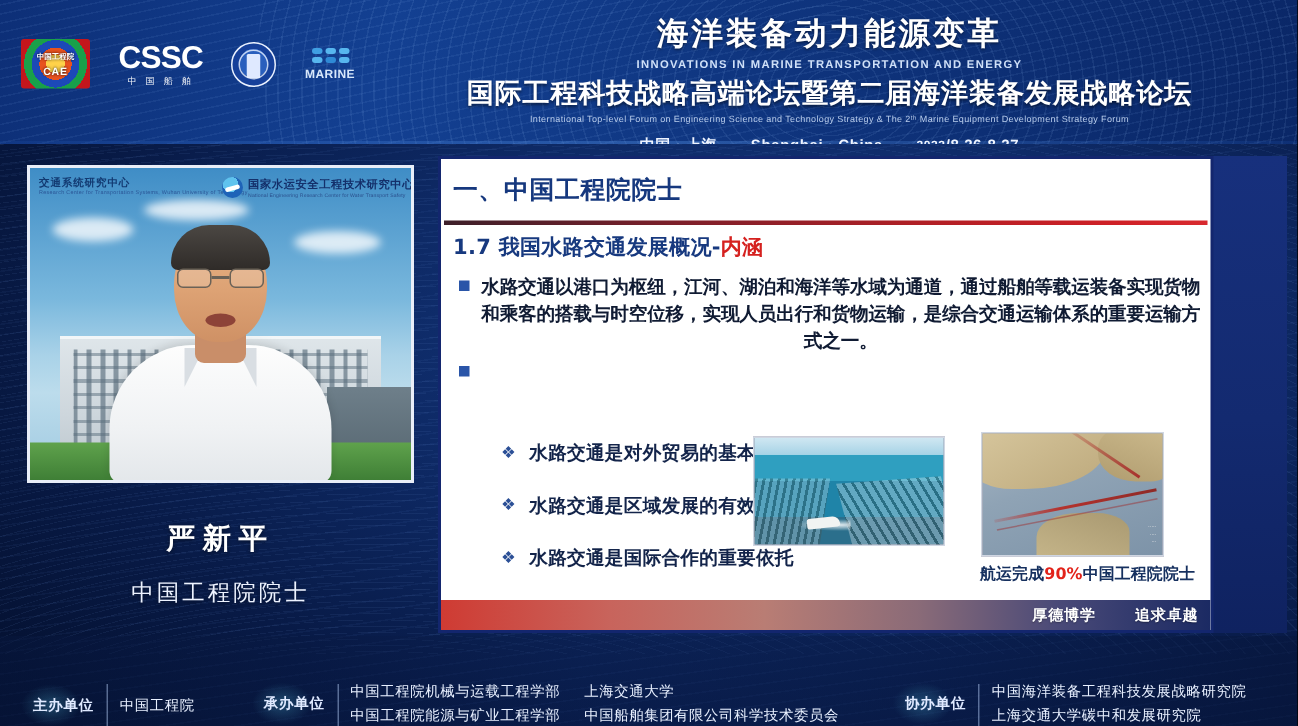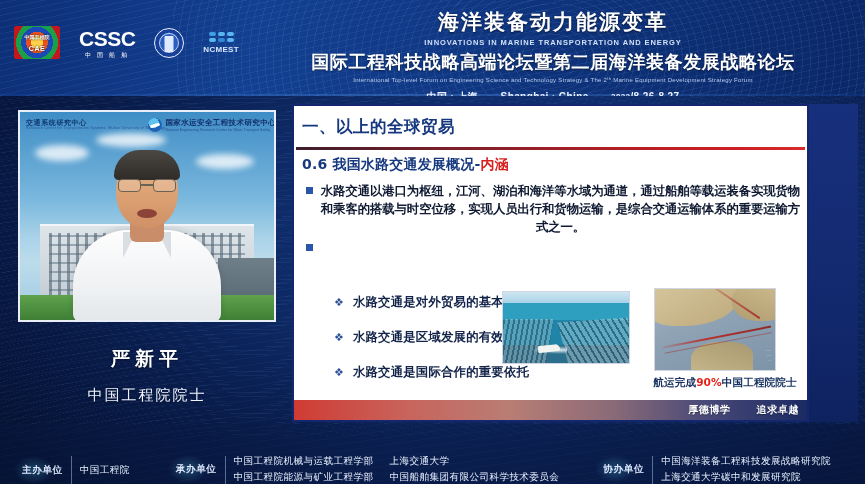--- a/index.html
+++ b/index.html
@@ -435,21 +435,21 @@
       </div>
       <div class="logo-ncmest">
         <div class="dots">
             <i></i>
             <i></i>
             <i></i>
             <i></i>
             <i></i>
             <i></i>
           </div>
-        <div class="nm">NCMEST</div>
+        <div class="nm">MARINE</div>
       </div>
     </div>
 
     <div id="banner-titles">
       <div class="bt-main">海洋装备动力能源变革</div>
       <div class="bt-main-en">INNOVATIONS IN MARINE TRANSPORTATION AND ENERGY</div>
       <div class="bt-sub">国际工程科技战略高端论坛暨第二届海洋装备发展战略论坛</div>
       <div class="bt-sub-en">International Top-level Forum on Engineering Science and Technology Strategy &amp; The 2ᵗʰ Marine Equipment Development Strategy Forum</div>
       <div class="bt-place">
         <span>中国 · 上海</span>
@@ -502,25 +502,25 @@
     </div>
 
     <div id="speaker-name">严新平</div>
     <div id="speaker-title">中国工程院院士</div>
   </div>
 
   <div id="slide-outer">
     <div id="slide-band"></div>
     <div id="slide">
 
-      <div id="slide-title">一、以上的全球贸易</div>
+      <div id="slide-title">一、中国工程院院士</div>
       <div id="title-rule"></div>
 
       <div id="slide-sub">
-        <span>0.6 我国水路交通发展概况-</span><span class="hl">内涵</span>
+        <span>1.7 我国水路交通发展概况-</span><span class="hl">内涵</span>
       </div>
 
       <div class="bullets">
         <div class="b-row">
           <span class="b-sq"></span>
           <span class="b-txt">水路交通以港口为枢纽，江河、湖泊和海洋等水域为通道，通过船舶等载运装备实现货物和乘客的搭载与时空位移，实现人员出行和货物运输，是综合交通运输体系的重要运输方式之一。</span>
         </div>
         <div class="b-row">
           <span class="b-sq"></span>
         </div>

